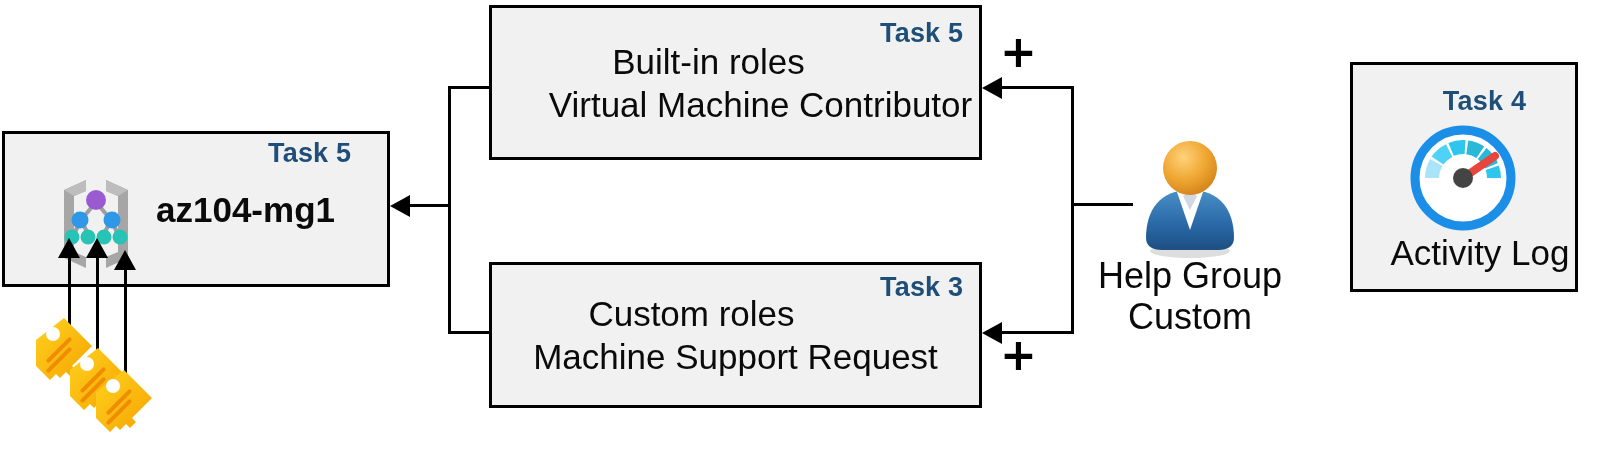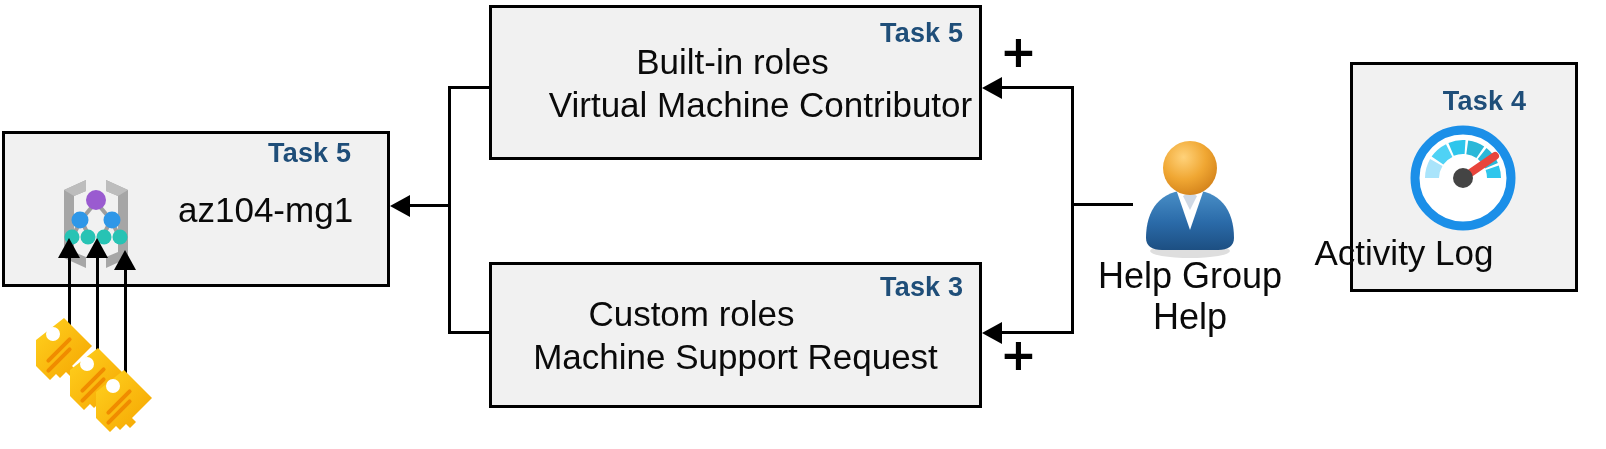--- a/index.html
+++ b/index.html
@@ -29,21 +29,21 @@
   .icon-wrap{position:absolute;}
   svg{display:block;overflow:visible;}
 </style>
 </head>
 <body>
 
 <div id="stage">
 
   <div class="box" style="left:2px;top:131px;width:388px;height:156px;"></div>
   <div class="task-tag" style="left:268px;top:138px;">Task 5</div>
-  <div class="box-text" style="left:178px;top:190px;width:210px;text-align:left;">az104-mg1</div>
+  <div class="box-text" style="left:156px;top:190px;width:210px;text-align:left;font-weight:bold;">az104-mg1</div>
 
   <div class="icon-wrap" style="left:48px;top:172px;width:96px;height:96px;">
     <svg width="96" height="96" viewBox="0 0 96 96">
 
       <path d="M38 8 L16 18 L16 86 L38 96 L38 85 L26 80 L26 24 L38 19 Z" fill="#a6a6a6"></path>
       <path d="M38 8 L16 18 L26 24 L38 19 Z" fill="#bdbdbd"></path>
 
       <path d="M58 8 L80 18 L80 86 L58 96 L58 85 L70 80 L70 24 L58 19 Z" fill="#a6a6a6"></path>
       <path d="M58 8 L80 18 L70 24 L58 19 Z" fill="#bdbdbd"></path>
 
@@ -61,21 +61,21 @@
       <circle cx="64" cy="48" r="8.5" fill="#2e97e8"></circle>
       <circle cx="24" cy="65" r="7.5" fill="#27c3b4"></circle>
       <circle cx="40" cy="65" r="7.5" fill="#27c3b4"></circle>
       <circle cx="56" cy="65" r="7.5" fill="#27c3b4"></circle>
       <circle cx="72" cy="65" r="7.5" fill="#27c3b4"></circle>
     </svg>
   </div>
 
   <div class="box" style="left:489px;top:5px;width:493px;height:155px;"></div>
   <div class="task-tag" style="left:880px;top:18px;">Task 5</div>
-  <div class="box-text" style="left:489px;top:42px;width:439px;padding-left:24px;">Built-in roles</div>
+  <div class="box-text" style="left:489px;top:42px;width:439px;">Built-in roles</div>
   <div class="box-text" style="left:514px;top:85px;width:493px;">Virtual Machine Contributor</div>
 
   <div class="box" style="left:489px;top:262px;width:493px;height:146px;"></div>
   <div class="task-tag" style="left:880px;top:272px;">Task 3</div>
   <div class="box-text" style="left:489px;top:294px;width:405px;">Custom roles</div>
   <div class="box-text" style="left:489px;top:337px;width:493px;">Machine Support Request</div>
 
   <div class="box" style="left:1350px;top:62px;width:228px;height:230px;"></div>
   <div class="task-tag" style="left:1350px;top:86px;width:269px;text-align:center;">Task 4</div>
   <div class="icon-wrap" style="left:1404px;top:124px;width:118px;height:108px;">
@@ -88,21 +88,21 @@
         <path d="M -14.6 -35.1 A 38 38 0 0 1 2.5 -37.9 L 1.6 -23.9 A 24 24 0 0 0 -9.2 -22.2 Z" fill="#2ec6ec"></path>
         <path d="M 5.2 -37.6 A 38 38 0 0 1 21.2 -31.6 L 13.4 -20 A 24 24 0 0 0 3.3 -23.7 Z" fill="#2ab8d8"></path>
         <path d="M 23.5 -29.9 A 38 38 0 0 1 34.9 -15 L 22 -9.5 A 24 24 0 0 0 14.8 -18.9 Z" fill="#2ab8d8"></path>
         <path d="M 35.8 -12.6 A 38 38 0 0 1 38 0 L 24 0 A 24 24 0 0 0 22.6 -8 Z" fill="#2ec6ec"></path>
 
         <line x1="0" y1="0" x2="32" y2="-22" stroke="#e8453c" stroke-width="8" stroke-linecap="round"></line>
         <circle cx="0" cy="0" r="10" fill="#444444"></circle>
       </g>
     </svg>
   </div>
-  <div class="box-text" style="left:1290px;top:233px;width:228px;">Activity Log</div>
+  <div class="box-text" style="left:1366px;top:233px;width:228px;">Activity Log</div>
 
   <div class="v-line line" style="left:448px;top:86px;height:248px;"></div>
   <div class="h-line line" style="left:448px;top:86px;width:44px;"></div>
   <div class="h-line line" style="left:448px;top:331px;width:44px;"></div>
   <div class="h-line line" style="left:408px;top:204px;width:43px;"></div>
   <div class="arrow-left" style="left:390px;top:195px;"></div>
 
   <div class="v-line line" style="left:1071px;top:86px;height:248px;"></div>
   <div class="h-line line" style="left:1071px;top:203px;width:62px;"></div>
   <div class="h-line line" style="left:1002px;top:86px;width:72px;"></div>
@@ -128,21 +128,21 @@
         </linearGradient>
       </defs>
       <ellipse cx="60" cy="113" rx="40" ry="7" fill="#000" opacity="0.13"></ellipse>
       <path d="M60 52 C 30 52 16 72 16 100 C 16 108 22 112 32 112 L88 112 C98 112 104 108 104 100 C104 72 90 52 60 52 Z" fill="url(#bodyG)"></path>
       <path d="M47 54 L60 92 L73 54 L66 50 L54 50 Z" fill="#ffffff"></path>
       <path d="M60 72 L53 58 L60 54 L67 58 Z" fill="#cfd8e4"></path>
       <circle cx="60" cy="30" r="27" fill="url(#headG)"></circle>
     </svg>
   </div>
   <div class="caption" style="left:1070px;top:256px;width:240px;">Help Group</div>
-  <div class="caption" style="left:1070px;top:297px;width:240px;">Help</div>
+  <div class="caption" style="left:1070px;top:297px;width:240px;">Custom</div>
 
   <div class="v-line line" style="left:68px;top:256px;height:110px;"></div>
   <div class="arrow-up" style="left:58px;top:238px;"></div>
 
   <div class="v-line line" style="left:96px;top:256px;height:136px;"></div>
   <div class="arrow-up" style="left:86px;top:238px;"></div>
 
   <div class="v-line line" style="left:124px;top:268px;height:152px;"></div>
   <div class="arrow-up" style="left:114px;top:250px;"></div>
 

